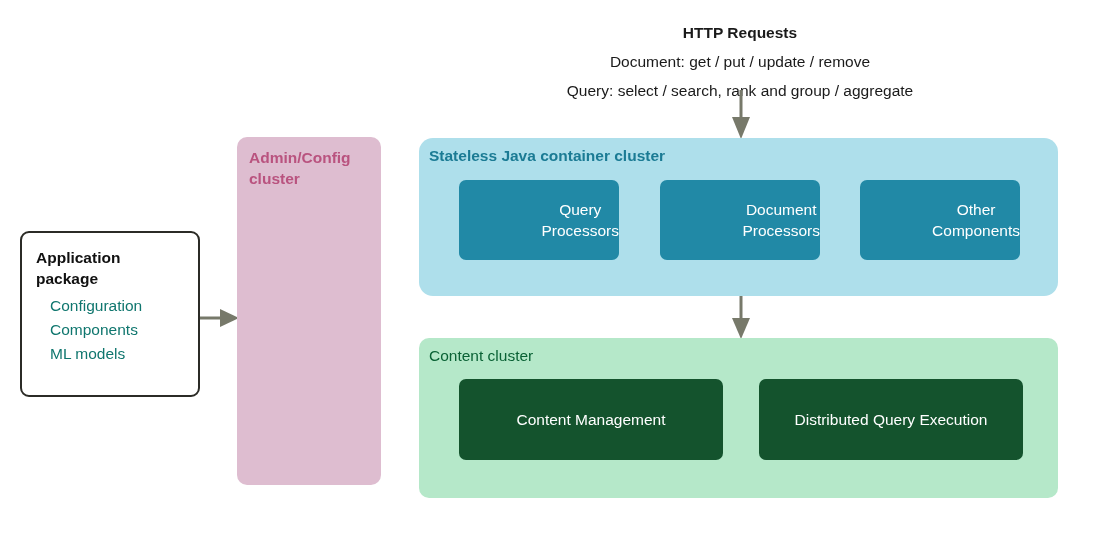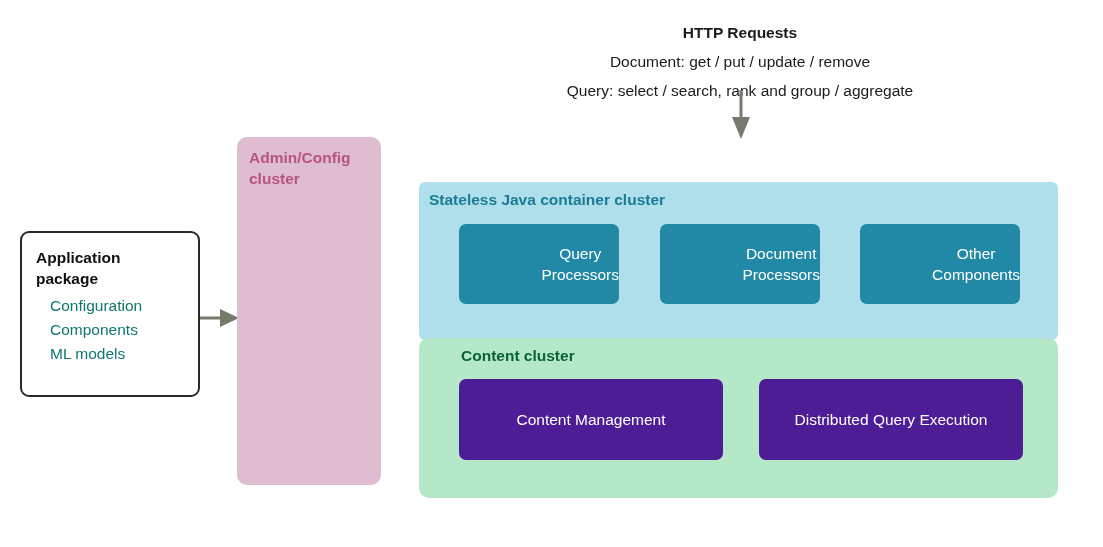--- a/index.html
+++ b/index.html
@@ -96,23 +96,22 @@
   }
 
   
   #java-cluster {
     position: absolute;
     left: 419px;
     top: 138px;
     width: 639px;
     height: 158px;
     background: #aedfeb;
-    border-radius: 6px;
-    box-sizing: border-box;
-    margin-top: 44px;
+    border-radius: 14px;
+    box-sizing: border-box;
   }
   #java-cluster .cl-title {
     position: absolute;
     left: 10px;
     top: 9px;
     font-size: 15.5px;
     font-weight: bold;
     color: #1b7b94;
   }
   .blue-box {
@@ -142,29 +141,28 @@
     height: 160px;
     background: #b5e8c9;
     border-radius: 10px;
     box-sizing: border-box;
   }
   #content-cluster .cl-title {
     position: absolute;
     left: 10px;
     top: 9px;
     font-size: 15.5px;
-    font-weight: bold;
+    font-weight: normal;
     color: #0a6235;
-    margin-left: 32px;
   }
   .green-box {
     position: absolute;
     top: 41px;
     height: 81px;
-    background: #4c1d95;
+    background: #14532d;
     border-radius: 7px;
     color: #ffffff;
     font-size: 15.5px;
     line-height: 21px;
     text-align: center;
     display: flex;
     align-items: center;
     justify-content: center;
   }
   #box-content-management        { left: 40px;  width: 264px; }

